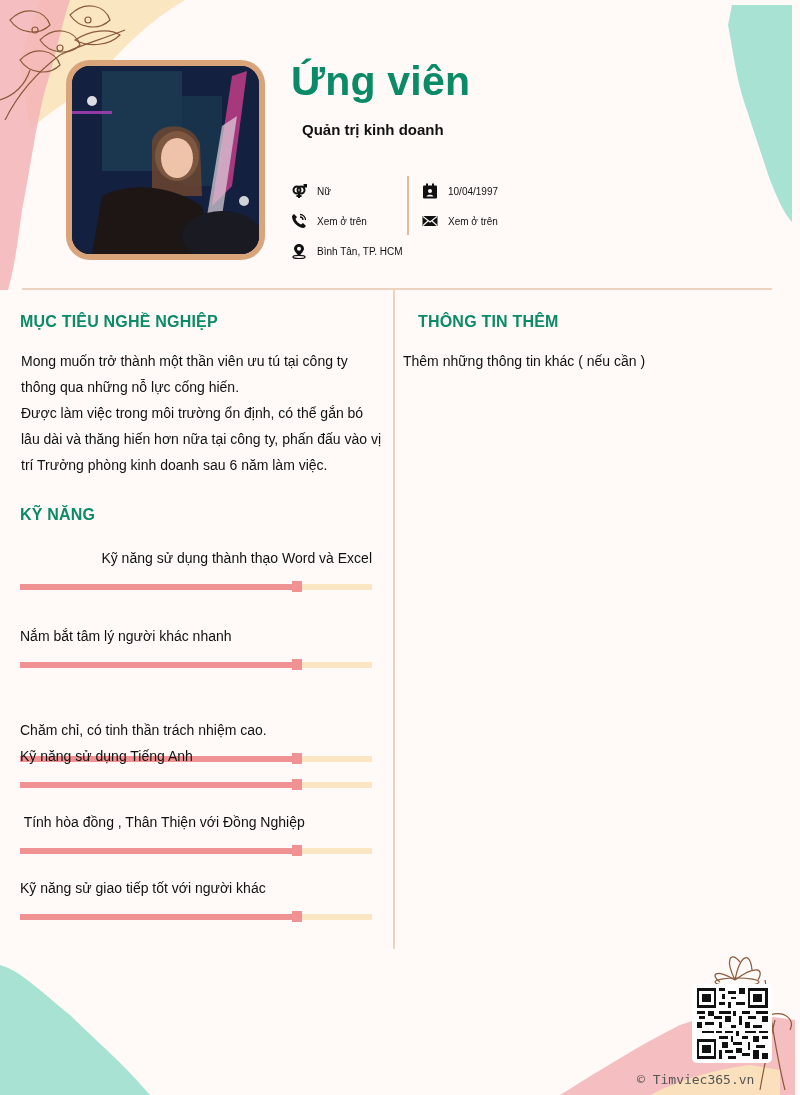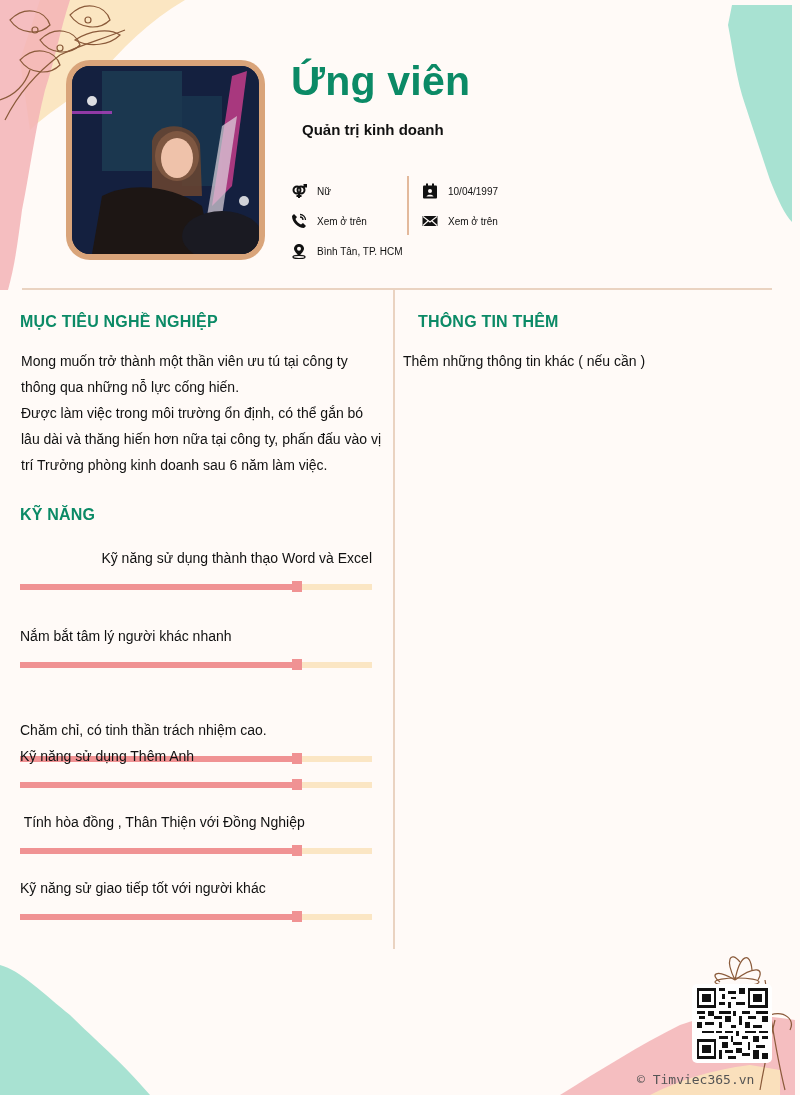--- a/index.html
+++ b/index.html
@@ -222,21 +222,21 @@
     </div>
   </div>
   <div class="skill" style="top:680px;margin-top:40px;">
     <div class="skill-label">Chăm chỉ, có tinh thần trách nhiệm cao.</div>
     <div class="skill-bar">
       <div class="skill-fill" style="width:80%"></div>
       <div class="skill-knob" style="left:272px"></div>
     </div>
   </div>
   <div class="skill" style="top:746px;">
-    <div class="skill-label">Kỹ năng sử dụng Thêm Anh</div>
+    <div class="skill-label">Kỹ năng sử dụng Tiếng Anh</div>
     <div class="skill-bar">
       <div class="skill-fill" style="width:80%"></div>
       <div class="skill-knob" style="left:272px"></div>
     </div>
   </div>
   <div class="skill" style="top:812px;">
     <div class="skill-label" style="white-space:pre"> Tính hòa đồng , Thân Thiện với Đồng Nghiệp</div>
     <div class="skill-bar">
       <div class="skill-fill" style="width:80%"></div>
       <div class="skill-knob" style="left:272px"></div>

